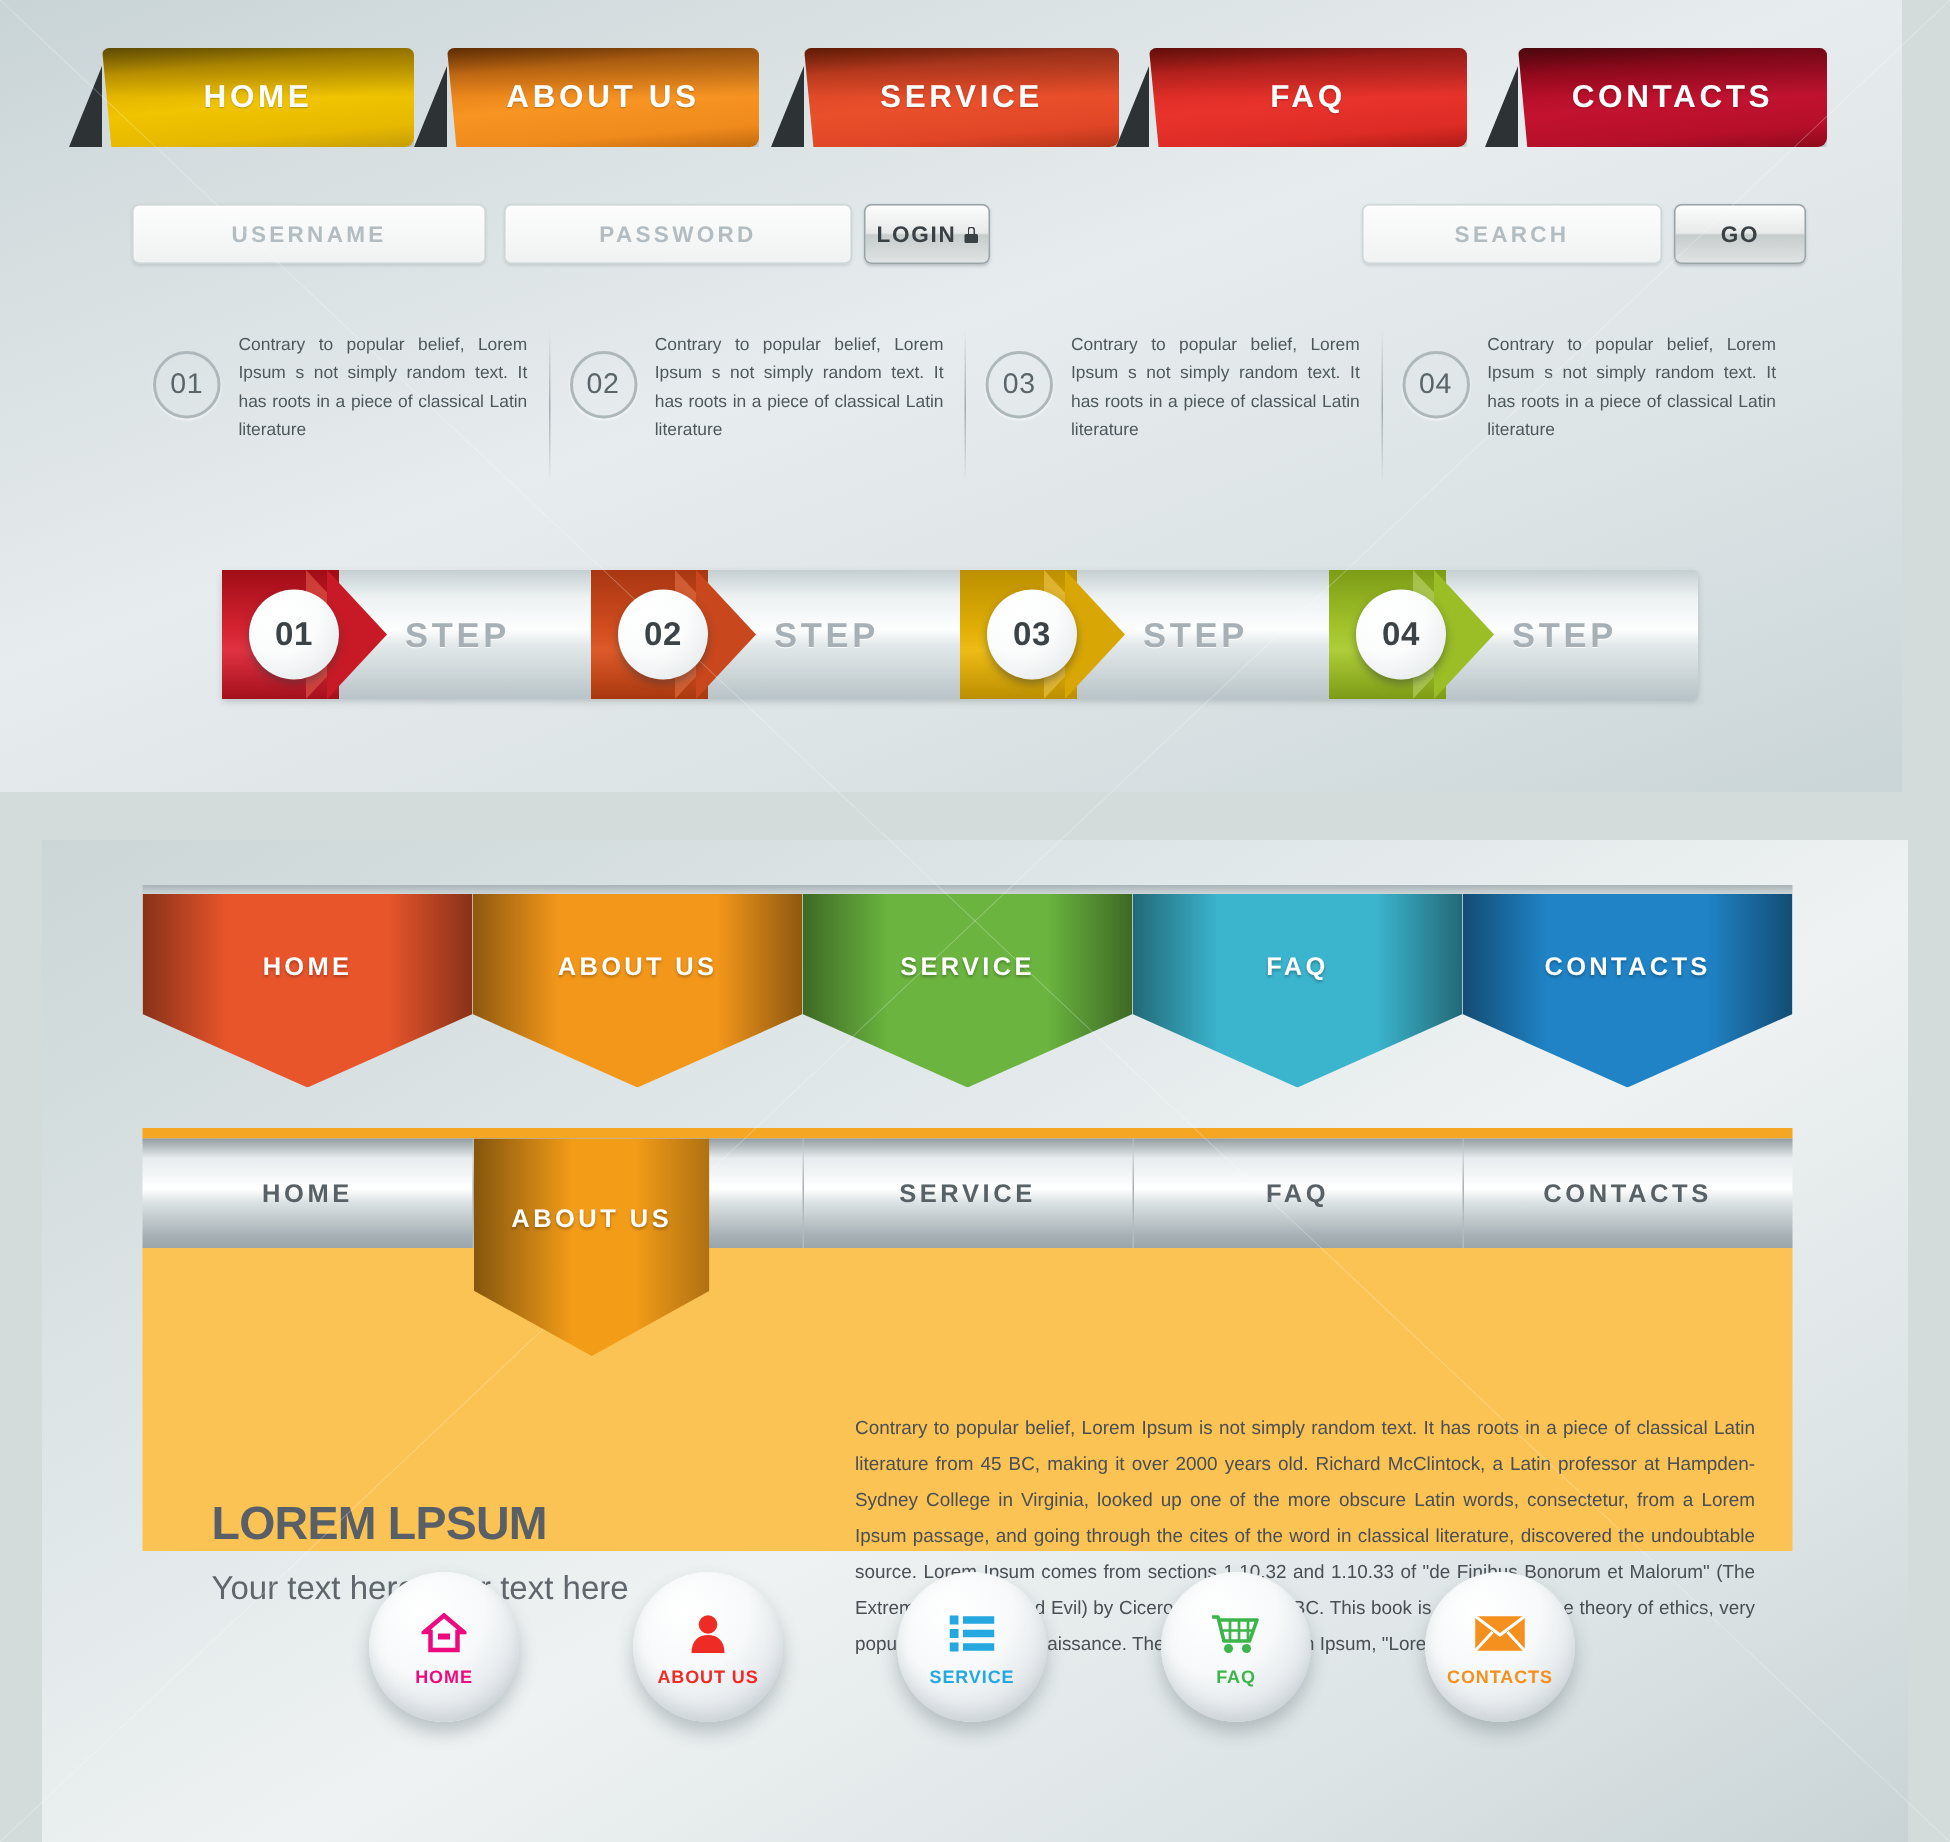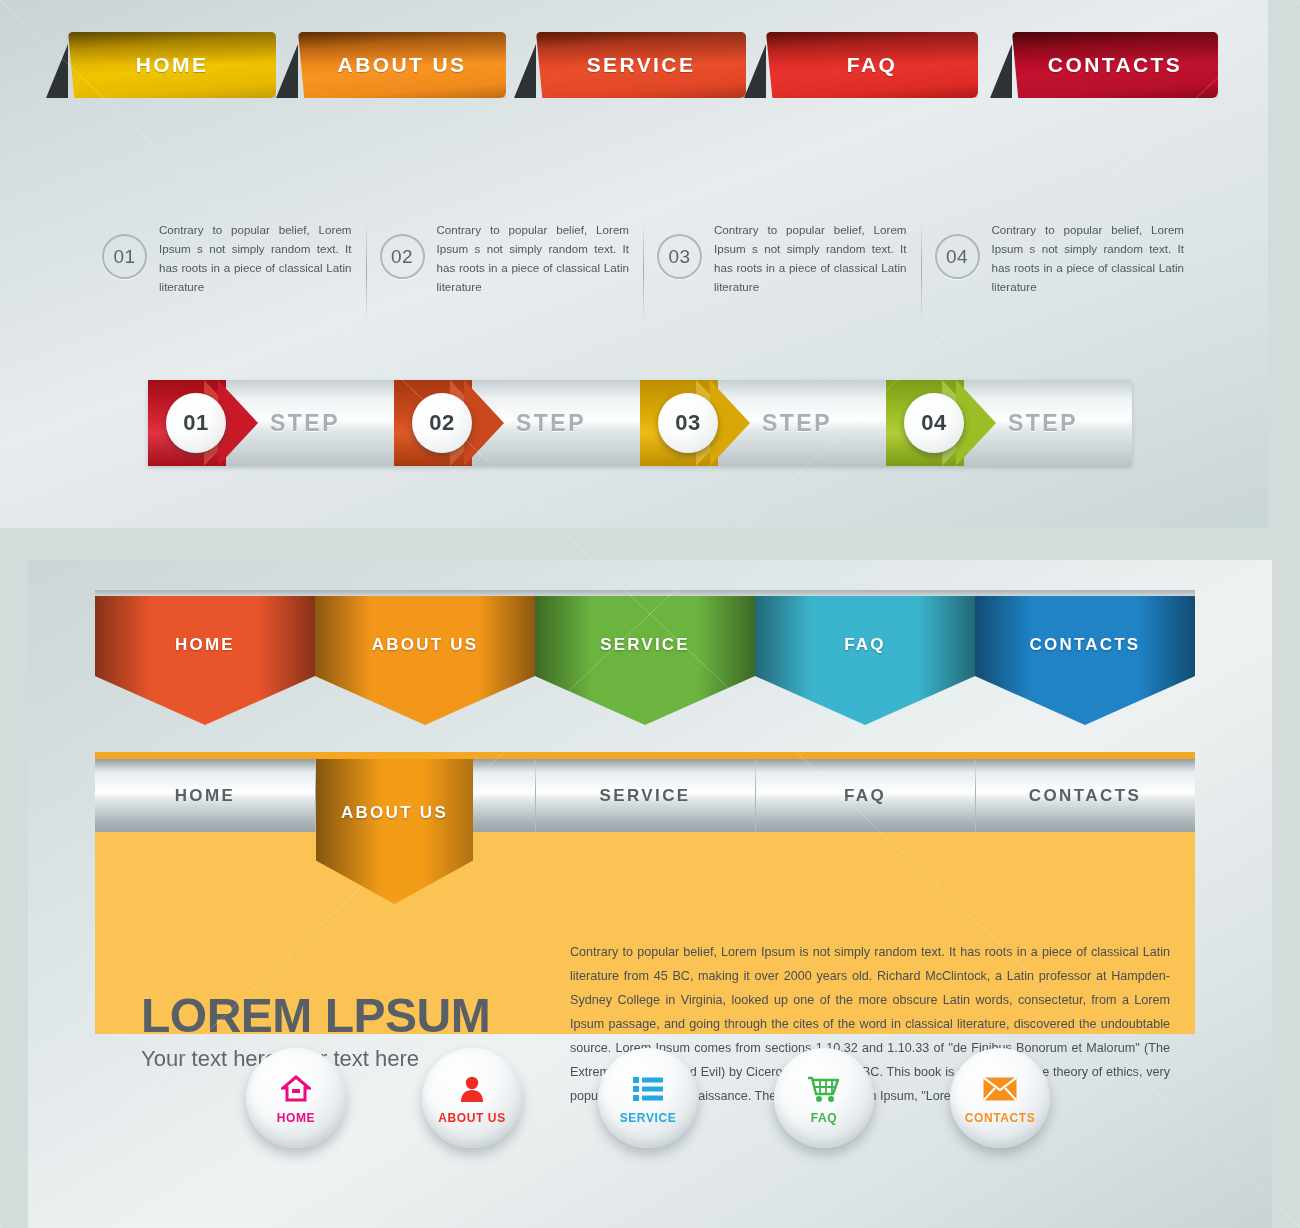--- a/index.html
+++ b/index.html
@@ -212,21 +212,21 @@
   #active-tab::after{
     content:"";position:absolute;right:0;top:0;width:32%;height:100%;
     background:linear-gradient(270deg,rgba(0,0,0,.28),rgba(0,0,0,0));
   }
   #active-tab .lbl{
     position:absolute;left:0;right:0;top:44px;text-align:center;z-index:3;
     color:#fff;font-size:17px;font-weight:bold;letter-spacing:2.3px;
     text-shadow:0 1px 2px rgba(0,0,0,.3);
   }
   #panel-heading{position:absolute;left:46px;top:158px;width:420px;}
-  #panel-title{color:#595f66;font-size:48px;font-weight:bold;letter-spacing:-0.5px;line-height:52px;}
+  #panel-title{color:#595f66;font-size:31px;font-weight:bold;letter-spacing:-0.5px;line-height:52px;}
   #panel-sub{color:#5f666c;font-size:22px;line-height:30px;margin-top:2px;}
   #panel-body{
     position:absolute;left:475px;top:108px;width:600px;
     color:#4a4f55;font-size:12.6px;line-height:24px;text-align:justify;
   }
 
   
   #circle-row{position:absolute;left:208px;top:1048px;width:880px;height:120px;display:flex;}
   .cbtn{flex:1;display:flex;align-items:flex-start;justify-content:center;}
   .cball{
@@ -278,20 +278,35 @@
         </div>
     </div>
     <div class="rib" id="rib-4">
       <div class="fold"></div>
       <div class="body">
           <span class="lbl">CONTACTS</span>
         </div>
     </div>
   </div>
 
+  <div id="login-row">
+    <div class="field" id="username-field">USERNAME</div>
+    <div class="field" id="password-field">PASSWORD</div>
+    <div class="btn-metal" id="login-button">
+      <span>LOGIN</span>
+      <span class="lock">
+          <b></b>
+          <i></i>
+        </span>
+    </div>
+    <div class="field" id="search-field">SEARCH</div>
+    <div class="btn-metal" id="go-button">
+      <span>GO</span>
+    </div>
+  </div>
 
   <div id="num-cols">
     <div class="ncol">
       <div class="nbadge">01</div>
       <div class="ntext">Contrary to popular belief, Lorem Ipsum s not simply random text. It has roots in a piece of classical Latin literature</div>
     </div>
     <div class="ncol">
       <div class="nbadge">02</div>
       <div class="ntext">Contrary to popular belief, Lorem Ipsum s not simply random text. It has roots in a piece of classical Latin literature</div>
     </div>

